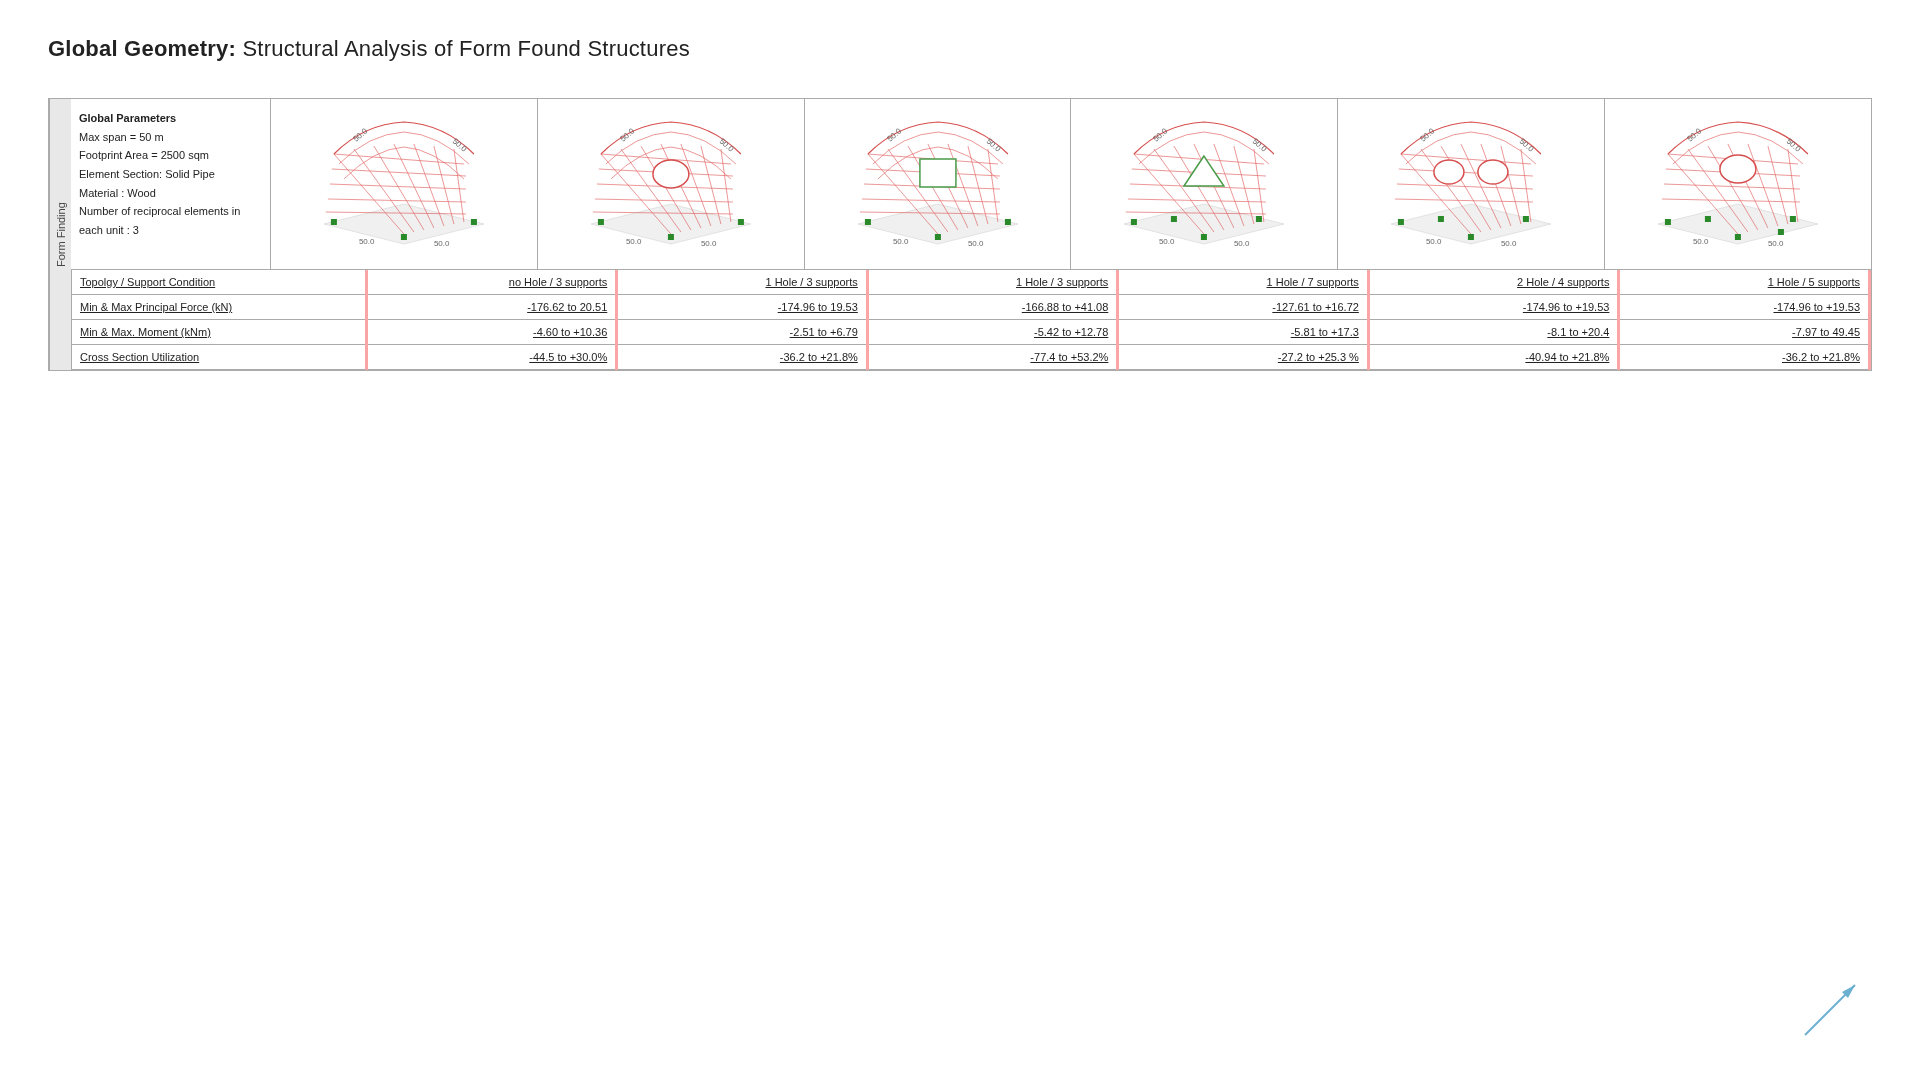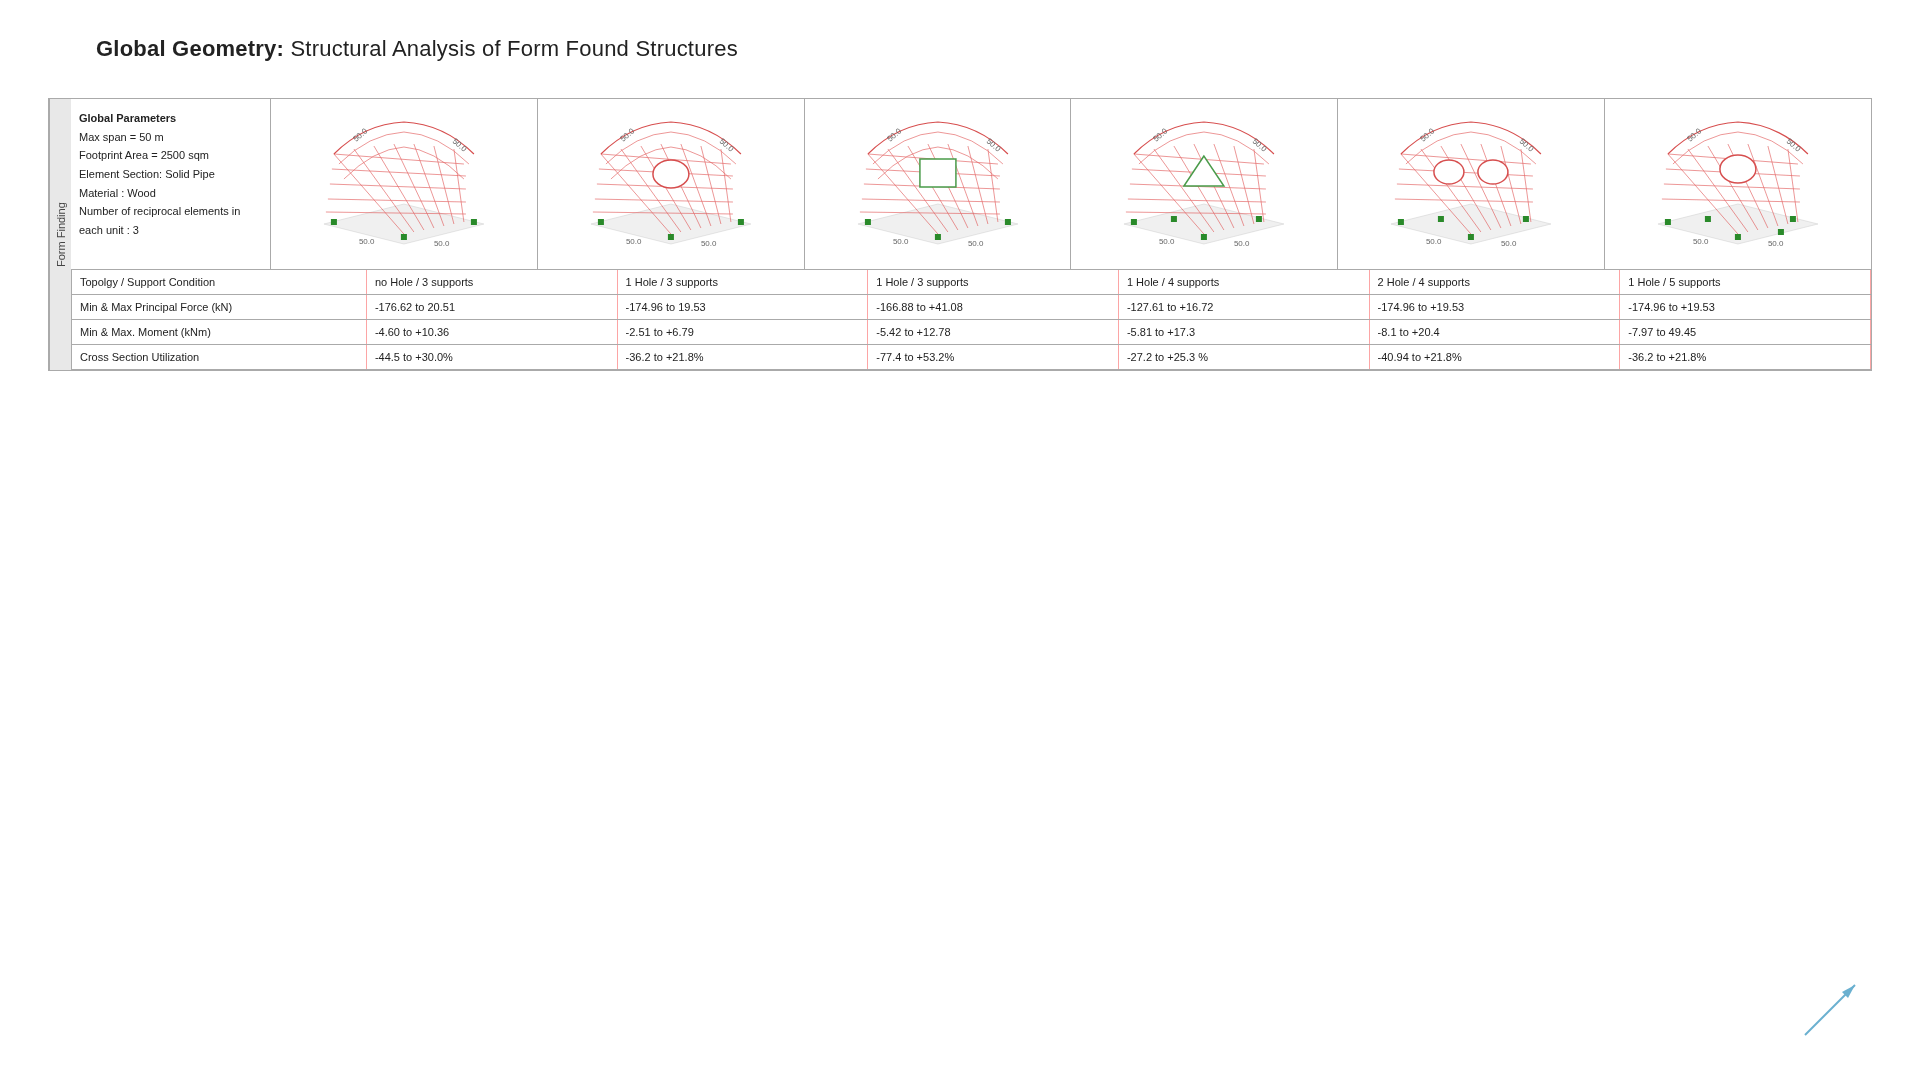--- a/index.html
+++ b/index.html
@@ -16,21 +16,20 @@
 
     .page-content {
       padding: 36px 48px 0 48px;
     }
 
     .page-title {
       font-size: 22px;
       font-weight: 400;
       margin-bottom: 36px;
       letter-spacing: 0.01em;
-      margin-left: 48px;
     }
     .page-title strong {
       font-weight: 700;
     }
 
     .main-table-wrapper {
       display: flex;
       flex-direction: row;
       border: 1px solid #aaa;
       margin-top: 10px;
@@ -110,28 +109,29 @@
       text-align: left;
       vertical-align: middle;
     }
     .data-table td:first-child {
       background: #fff;
       min-width: 200px;
       max-width: 200px;
       font-weight: 400;
     }
     .data-table td:not(:first-child) {
-      text-align: left;
+      text-align: right;
       min-width: 170px;
     }
     .data-table tr td {
       border-left: 1px solid #aaa;
-      border-right: 1px solid #fca5a5;
+      border-right: 3px solid #fca5a5;
       border-top: none;
       border-bottom: 1px solid #aaa;
+      text-decoration: underline;
     }
 
     
     .diagonal-arrow {
       position: absolute;
       bottom: 40px;
       right: 60px;
       width: 60px;
       height: 60px;
     }
@@ -369,21 +369,21 @@
       </div>
 
       <table class="data-table">
         <tbody>
 
           <tr>
             <td>Topolgy / Support Condition</td>
             <td>no Hole / 3 supports</td>
             <td>1 Hole / 3 supports</td>
             <td>1 Hole / 3 supports</td>
-            <td>1 Hole / 4 supports</td>
+            <td>1 Hole / 7 supports</td>
             <td>2 Hole / 4 supports</td>
             <td>1 Hole / 5 supports</td>
           </tr>
 
 
 
           <tr>
             <td>Min &amp; Max Principal Force (kN)</td>
             <td>-176.62 to 20.51</td>
             <td>-174.96 to 19.53</td>

